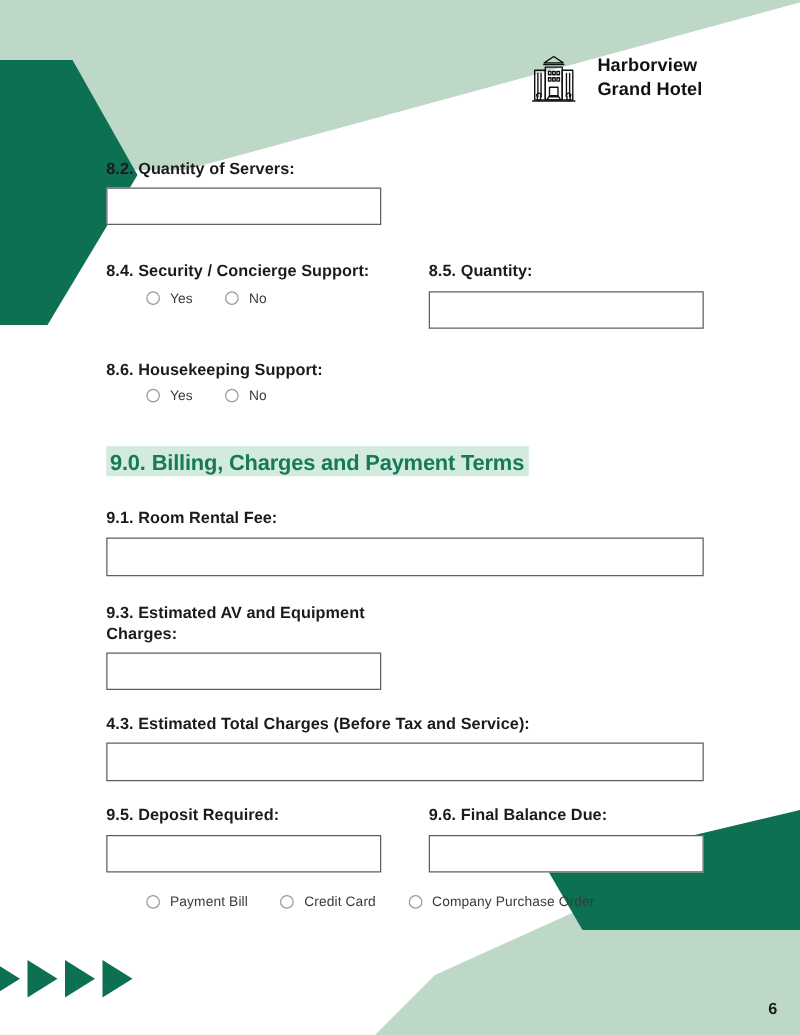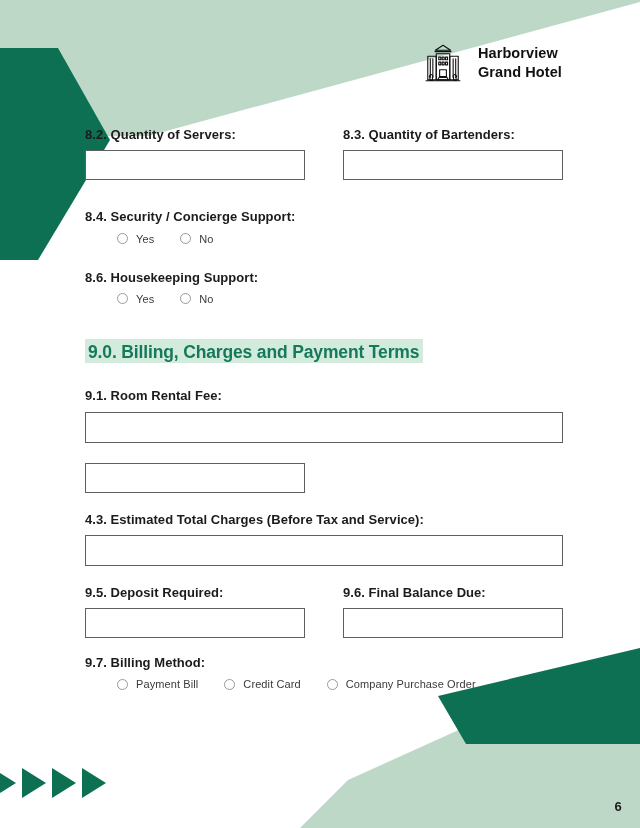--- a/index.html
+++ b/index.html
@@ -180,42 +180,42 @@
 Grand Hotel</div>
   </div>
 
   <div class="content">
 
     <div class="row">
       <div class="col">
         <div class="field-label">8.2. Quantity of Servers:</div>
         <div class="field-box"></div>
       </div>
-      <div class="col">
-        <div class="field-label">8.3. Quantity of Bartenders:</div>
-        <div class="field-box"></div>
-      </div>
     </div>
 
     <div class="sp-28"></div>
 
     <div class="row">
       <div class="col">
         <div class="field-label">8.4. Security / Concierge Support:</div>
         <div class="radio-group">
           <div class="radio-opt">
             <span class="radio-dot"></span>
             <span class="radio-label">Yes</span>
           </div>
           <div class="radio-opt">
             <span class="radio-dot"></span>
             <span class="radio-label">No</span>
           </div>
         </div>
       </div>
+      <div class="col">
+        <div class="field-label">8.5. Quantity:</div>
+        <div class="field-box"></div>
+      </div>
     </div>
 
     <div class="sp-24"></div>
 
     <div class="col-full">
       <div class="field-label">8.6. Housekeeping Support:</div>
       <div class="radio-group">
         <div class="radio-opt">
           <span class="radio-dot"></span>
           <span class="radio-label">Yes</span>
@@ -237,20 +237,21 @@
 
     <div class="col-full">
       <div class="field-label">9.1. Room Rental Fee:</div>
       <div class="field-box field-box-wide"></div>
     </div>
 
     <div class="sp-20"></div>
 
     <div class="row">
       <div class="col">
+        <div class="field-label">9.3. Estimated AV and Equipment Charges:</div>
         <div class="field-box"></div>
       </div>
     </div>
 
     <div class="sp-18"></div>
 
     <div class="col-full">
       <div class="field-label">4.3. Estimated Total Charges (Before Tax and Service):</div>
       <div class="field-box field-box-wide"></div>
     </div>
@@ -264,21 +265,20 @@
       </div>
       <div class="col">
         <div class="field-label">9.6. Final Balance Due:</div>
         <div class="field-box"></div>
       </div>
     </div>
 
     <div class="sp-16"></div>
 
     <div class="col-full">
-      <div class="field-label">9.7. Billing Method:</div>
       <div class="radio-group">
         <div class="radio-opt">
           <span class="radio-dot"></span>
           <span class="radio-label">Payment Bill</span>
         </div>
         <div class="radio-opt">
           <span class="radio-dot"></span>
           <span class="radio-label">Credit Card</span>
         </div>
         <div class="radio-opt">

